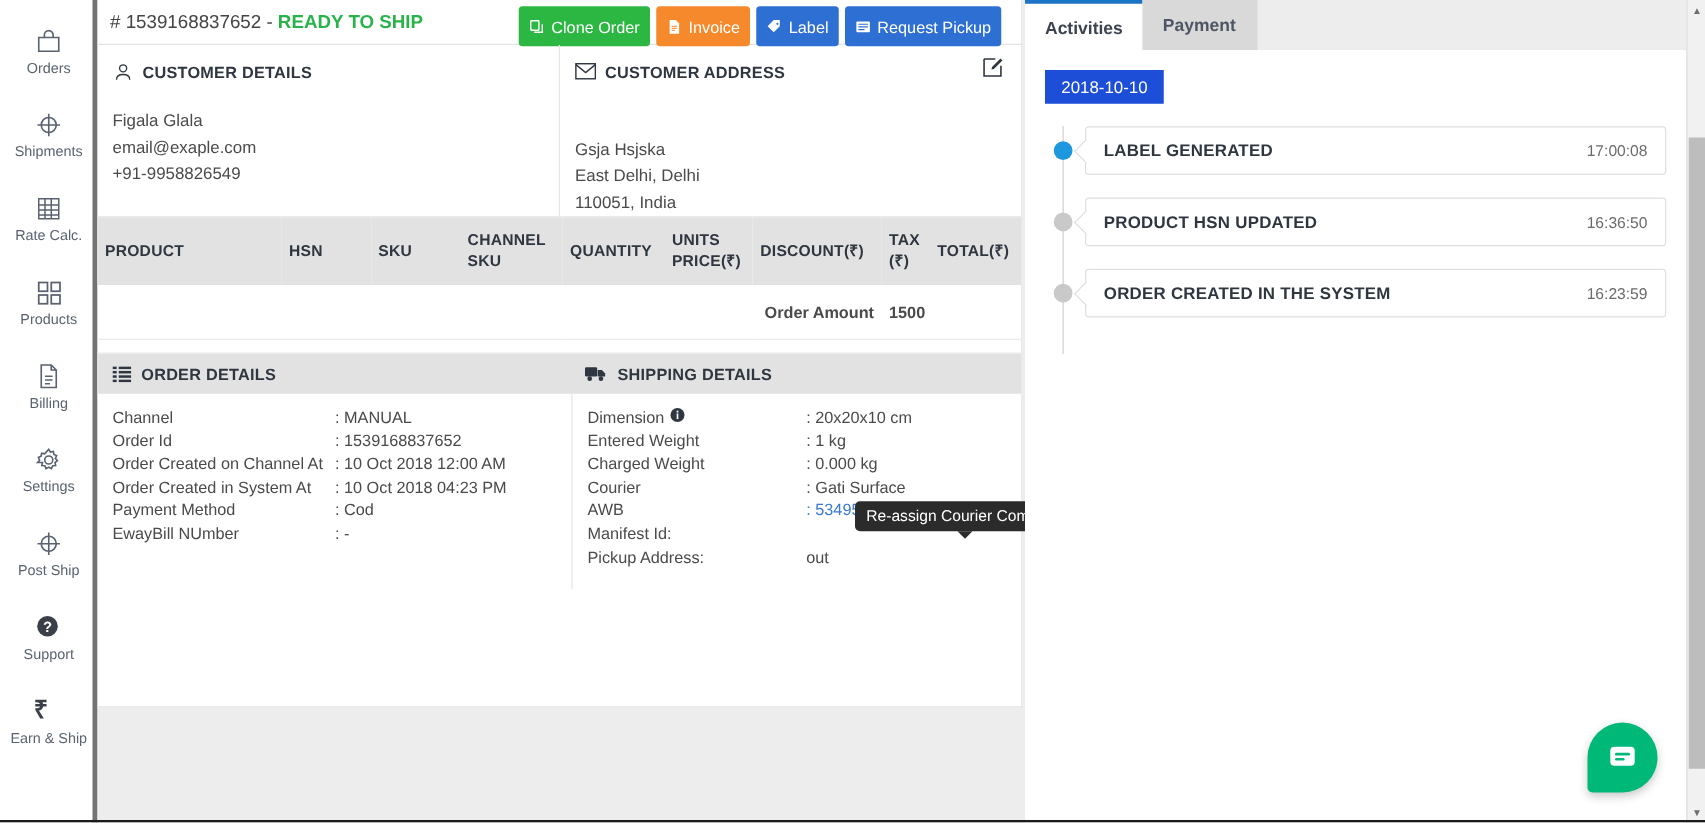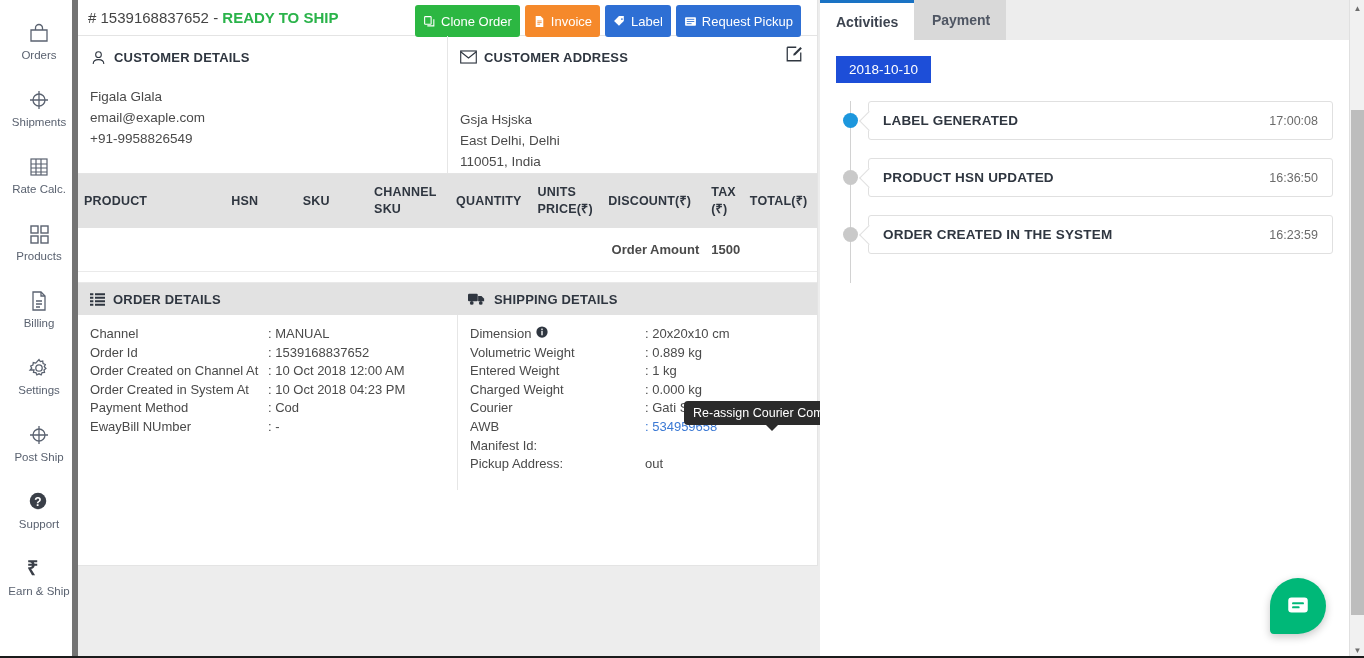--- a/index.html
+++ b/index.html
@@ -10,21 +10,21 @@
     background: #ededed;
     font-family: "Liberation Sans", sans-serif;
     font-size: 13px;
     color: #333;
   }
   #app { position: relative; width: 1364px; height: 658px; background: #ededed; }
 
   
   #sidebar {
     position: absolute; left: 0; top: 0; width: 78px; height: 658px;
-    background: #ffffff; border-right: 6px solid #737373;
+    background: #ffffff; border-right: 4px solid #737373;
     padding-top: 8px;
   }
   .nav-item {
     width: 78px; height: 67px;
     display: flex; flex-direction: column;
     align-items: center; justify-content: center;
     cursor: pointer; color: #5c6370;
     gap: 5px;
   }
   .nav-icon { width: 24px; height: 24px; display: block; color: #5a6270; }
@@ -145,21 +145,21 @@
     border-top: 6px solid #2b2b2b;
   }
 
   
   #right-panel {
     position: absolute; left: 820px; top: 0; width: 529px; height: 658px;
     background: #ffffff;
   }
   #tabs { display: flex; height: 40px; background: #ededed; }
   .tab {
-    height: 40px; display: flex; align-items: center; justify-content: flex-end;
+    height: 40px; display: flex; align-items: center; justify-content: flex-start;
     padding: 0 16px; font-size: 14px; font-weight: bold; cursor: pointer;
     color: #4f5663; background: #d9d9d9; min-width: 92px;
   }
   .tab.active {
     background: #ffffff; color: #3d4450; border-top: 3px solid #1a73c4;
     align-items: center;
   }
   #tab-body { position: relative; height: 618px; background: #fff; padding: 0 16px; }
   #date-chip {
     display: inline-block; background: #1d4ed8; color: #fff;
@@ -499,24 +499,20 @@
                 <svg width="12" height="12" viewBox="0 0 16 16">
                   <circle cx="8" cy="8" r="7.5" fill="#2f3640"></circle>
                   <rect x="7.1" y="6.4" width="1.8" height="6" fill="#fff"></rect>
                   <rect x="7.1" y="3.4" width="1.8" height="2" fill="#fff"></rect>
                 </svg>
               </span>
             </div>
             <div class="det-v">: 20x20x10 cm</div>
           </div>
           <div class="det-line">
-            <div class="det-k">Volumetric Weight</div>
-            <div class="det-v">:  0.889 kg</div>
-          </div>
-          <div class="det-line">
             <div class="det-k">Entered Weight</div>
             <div class="det-v">:  1 kg</div>
           </div>
           <div class="det-line">
             <div class="det-k">Charged Weight</div>
             <div class="det-v">:  0.000 kg</div>
           </div>
           <div class="det-line">
             <div class="det-k">Courier</div>
             <div class="det-v">: Gati Surface</div>

